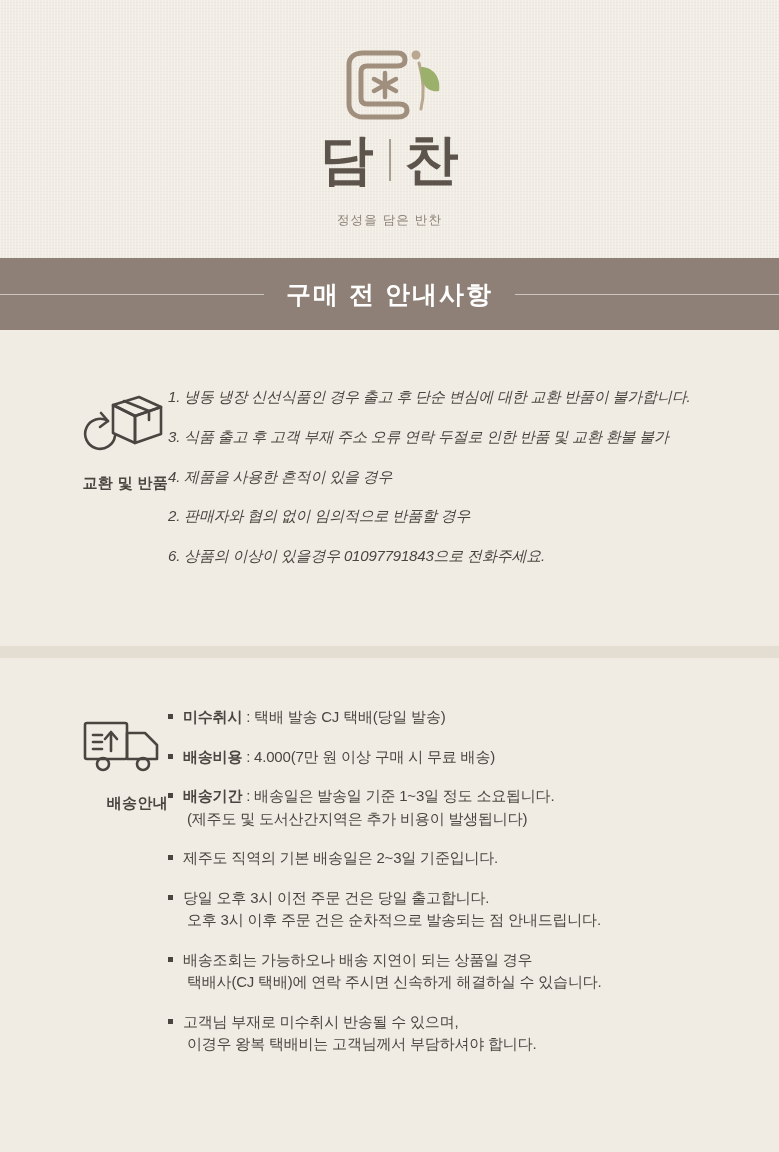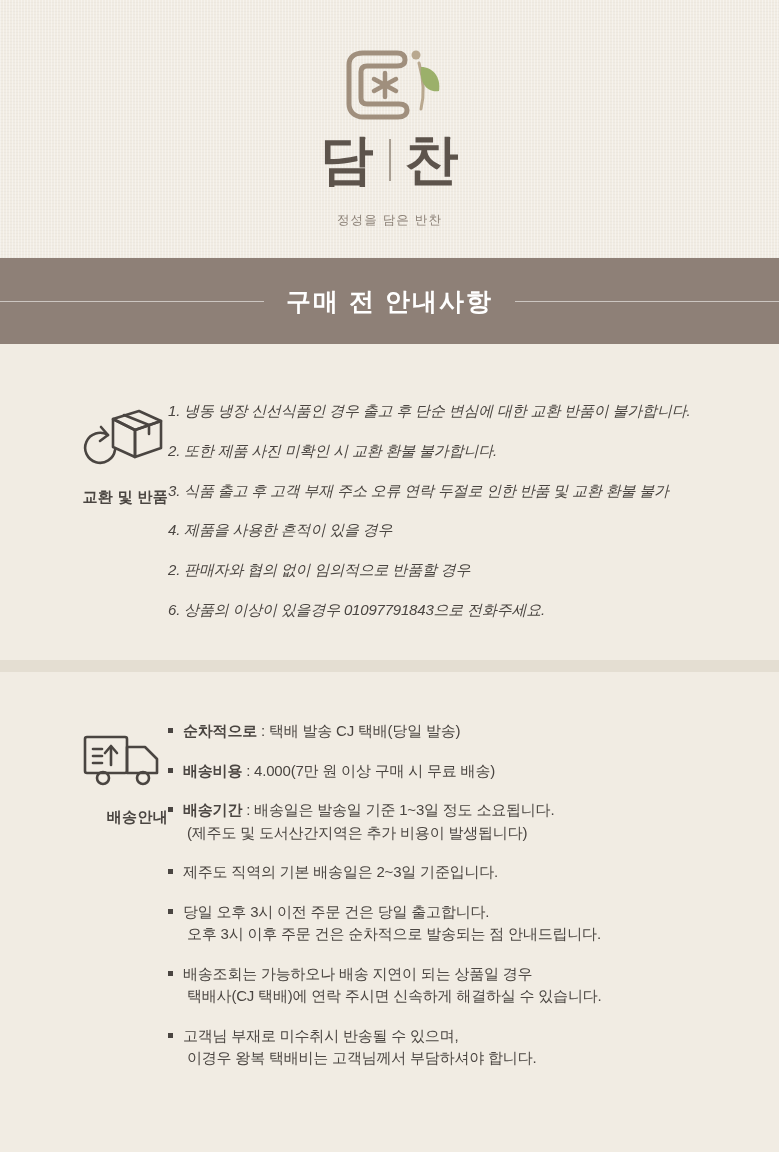--- a/index.html
+++ b/index.html
@@ -64,21 +64,21 @@
   }
   .logo-tagline {
     margin-top: 25px;
     font-size: 12.5px;
     color: #8b8076;
     letter-spacing: 1.2px;
   }
 
   
   .title-bar {
-    height: 86px;
+    height: 72px;
     background: #8e8077;
     display: flex;
     align-items: center;
     justify-content: center;
     position: relative;
   }
   .title-bar .rule {
     height: 1px;
     background: rgba(255,255,255,0.55);
     flex: 1 1 auto;
@@ -247,21 +247,20 @@
             <path d="M29 32 A15 15 0 1 0 36 47"></path>
             <path d="M22 24 L29 32 L21 38"></path>
           </g>
         </svg>
       </div>
       <div class="icon-label">교환 및 반품</div>
     </div>
     <div class="text-col">
       <ul class="num-list">
         <li>1. 냉동 냉장 신선식품인 경우 출고 후 단순 변심에 대한 교환 반품이 불가합니다.</li>
-        <li>2. 또한 제품 사진 미확인 시 교환 환불 불가합니다.</li>
         <li>3. 식품 출고 후 고객 부재 주소 오류 연락 두절로 인한 반품 및 교환 환불 불가</li>
         <li>4. 제품을 사용한 흔적이 있을 경우</li>
         <li>2. 판매자와 협의 없이 임의적으로 반품할 경우</li>
         <li>6. 상품의 이상이 있을경우 01097791843으로 전화주세요.</li>
       </ul>
     </div>
   </div>
 
   <div class="section-divider"></div>
 
@@ -285,21 +284,21 @@
             <line x1="16" y1="31" x2="25" y2="31"></line>
             <line x1="16" y1="38" x2="25" y2="38"></line>
           </g>
         </svg>
       </div>
       <div class="icon-label">배송안내</div>
     </div>
     <div class="text-col">
       <ul class="bullet-list">
         <li>
-          <span class="lead">순차적으로</span><span> : 택배 발송 CJ 택배(당일 발송)</span>
+          <span class="lead">미수취시</span><span> : 택배 발송 CJ 택배(당일 발송)</span>
         </li>
         <li>
           <span class="lead">배송비용</span><span> : 4.000(7만 원 이상 구매 시 무료 배송)</span>
         </li>
         <li>
           <span class="lead">배송기간</span><span> : 배송일은 발송일 기준 1~3일 정도 소요됩니다.</span>
           <span class="sub-line">(제주도 및 도서산간지역은 추가 비용이 발생됩니다)</span>
         </li>
         <li>
           <span>제주도 직역의 기본 배송일은 2~3일 기준입니다.</span>

